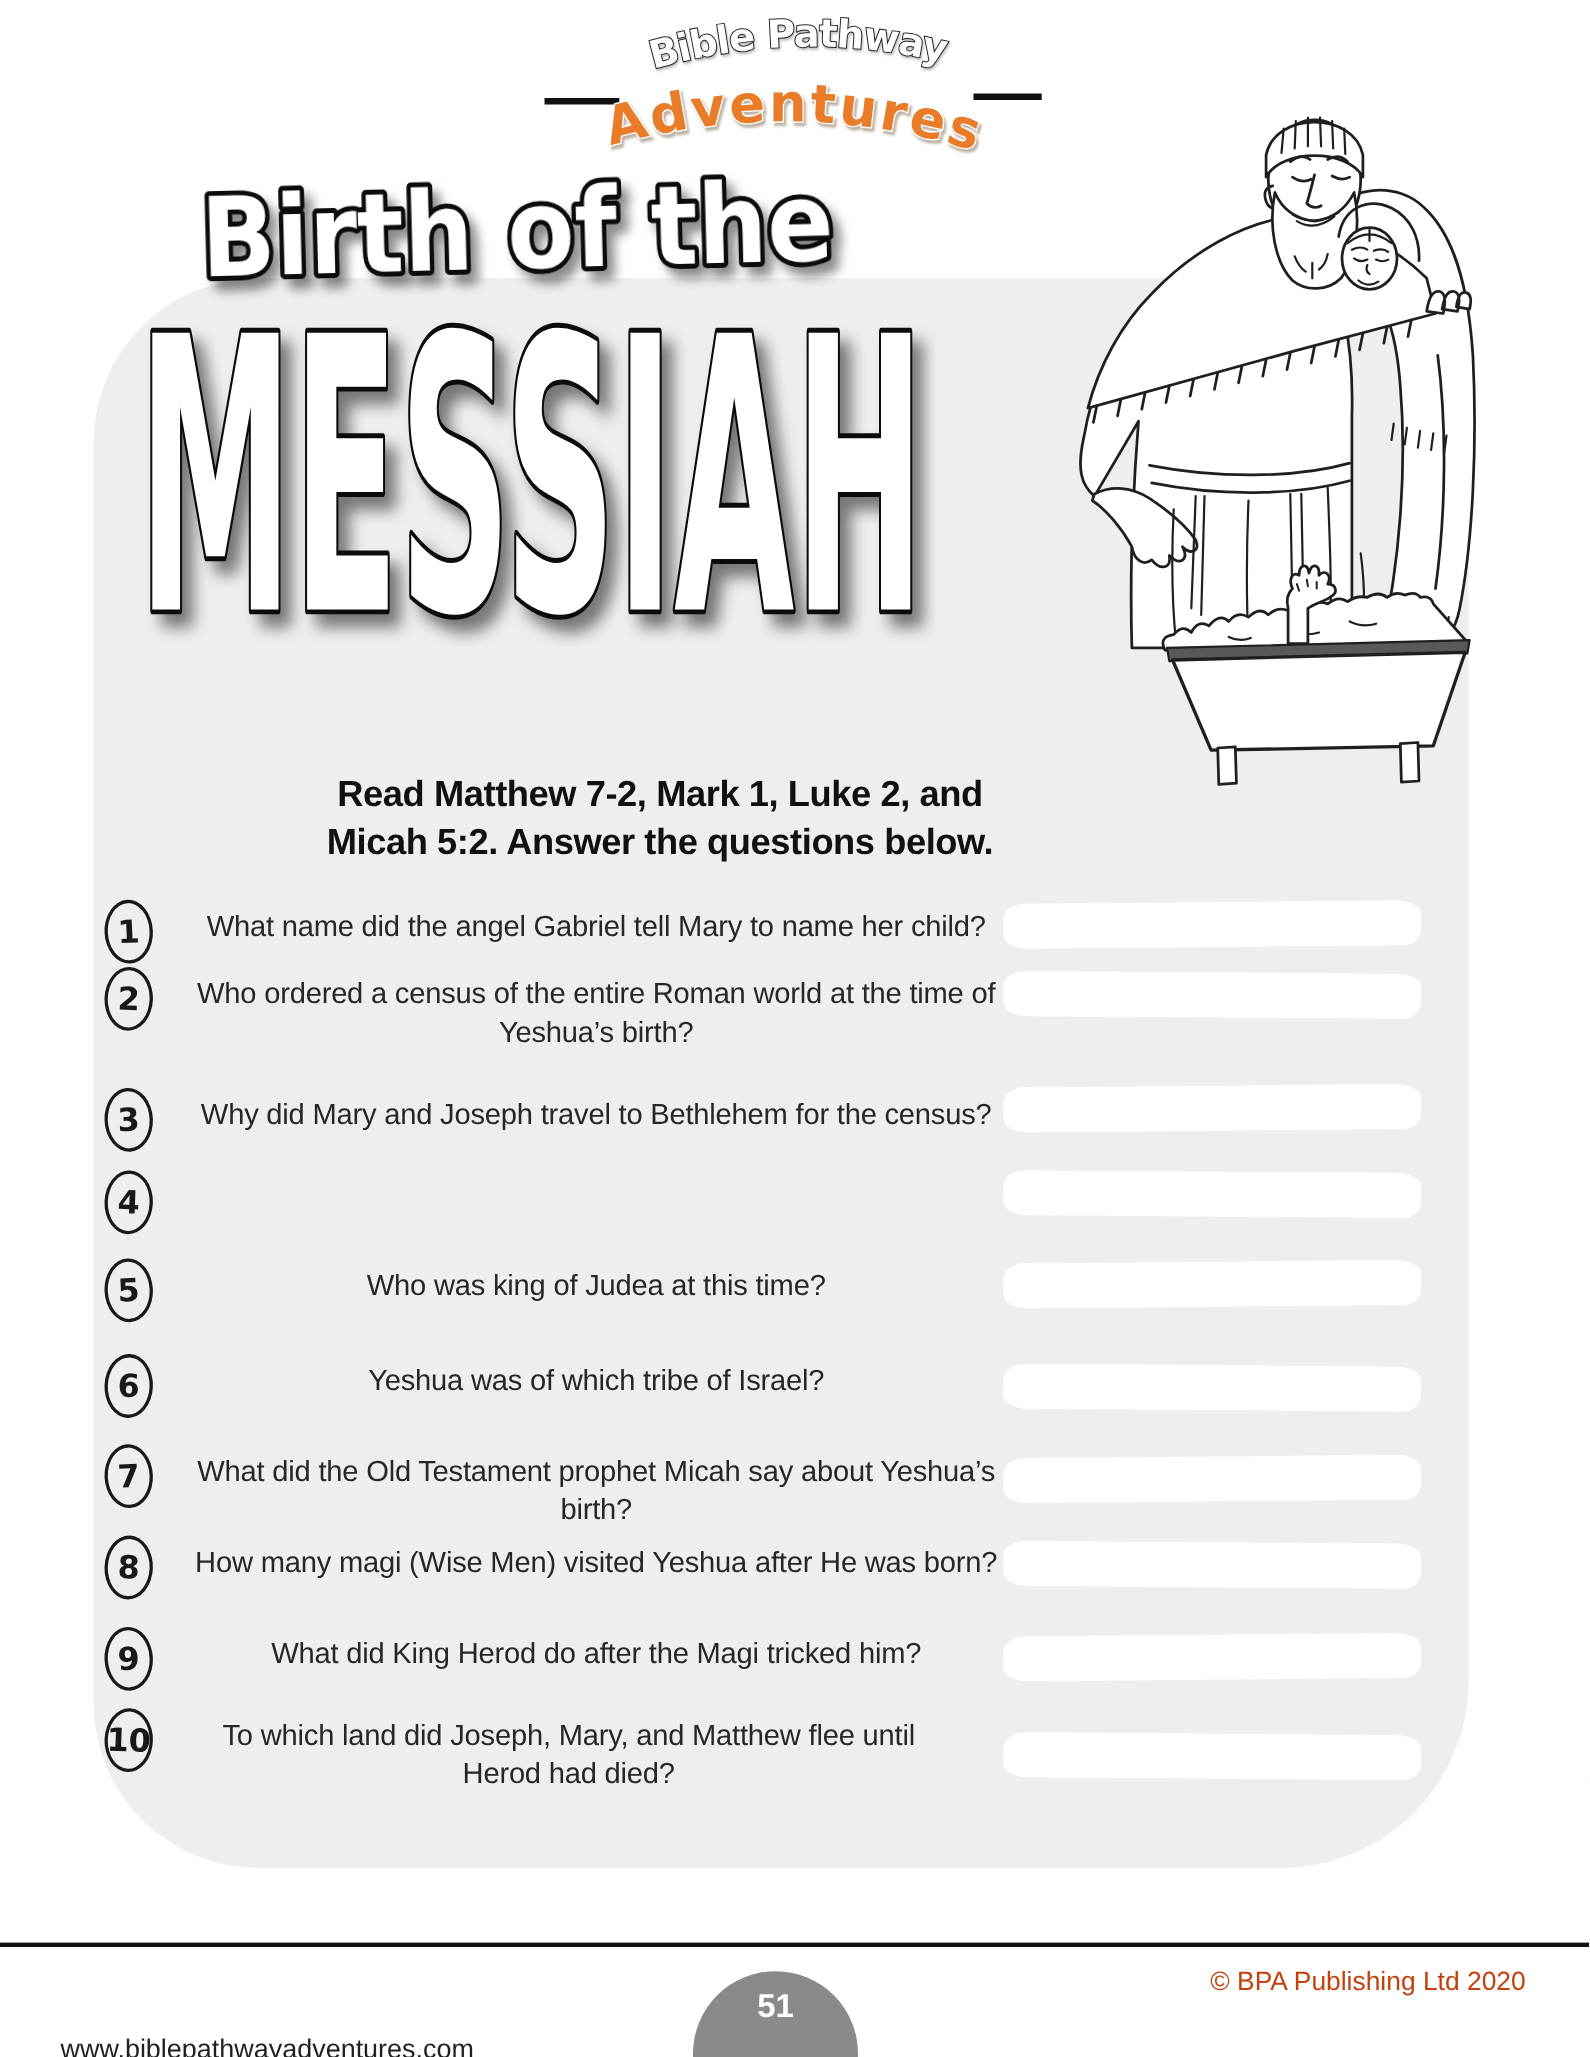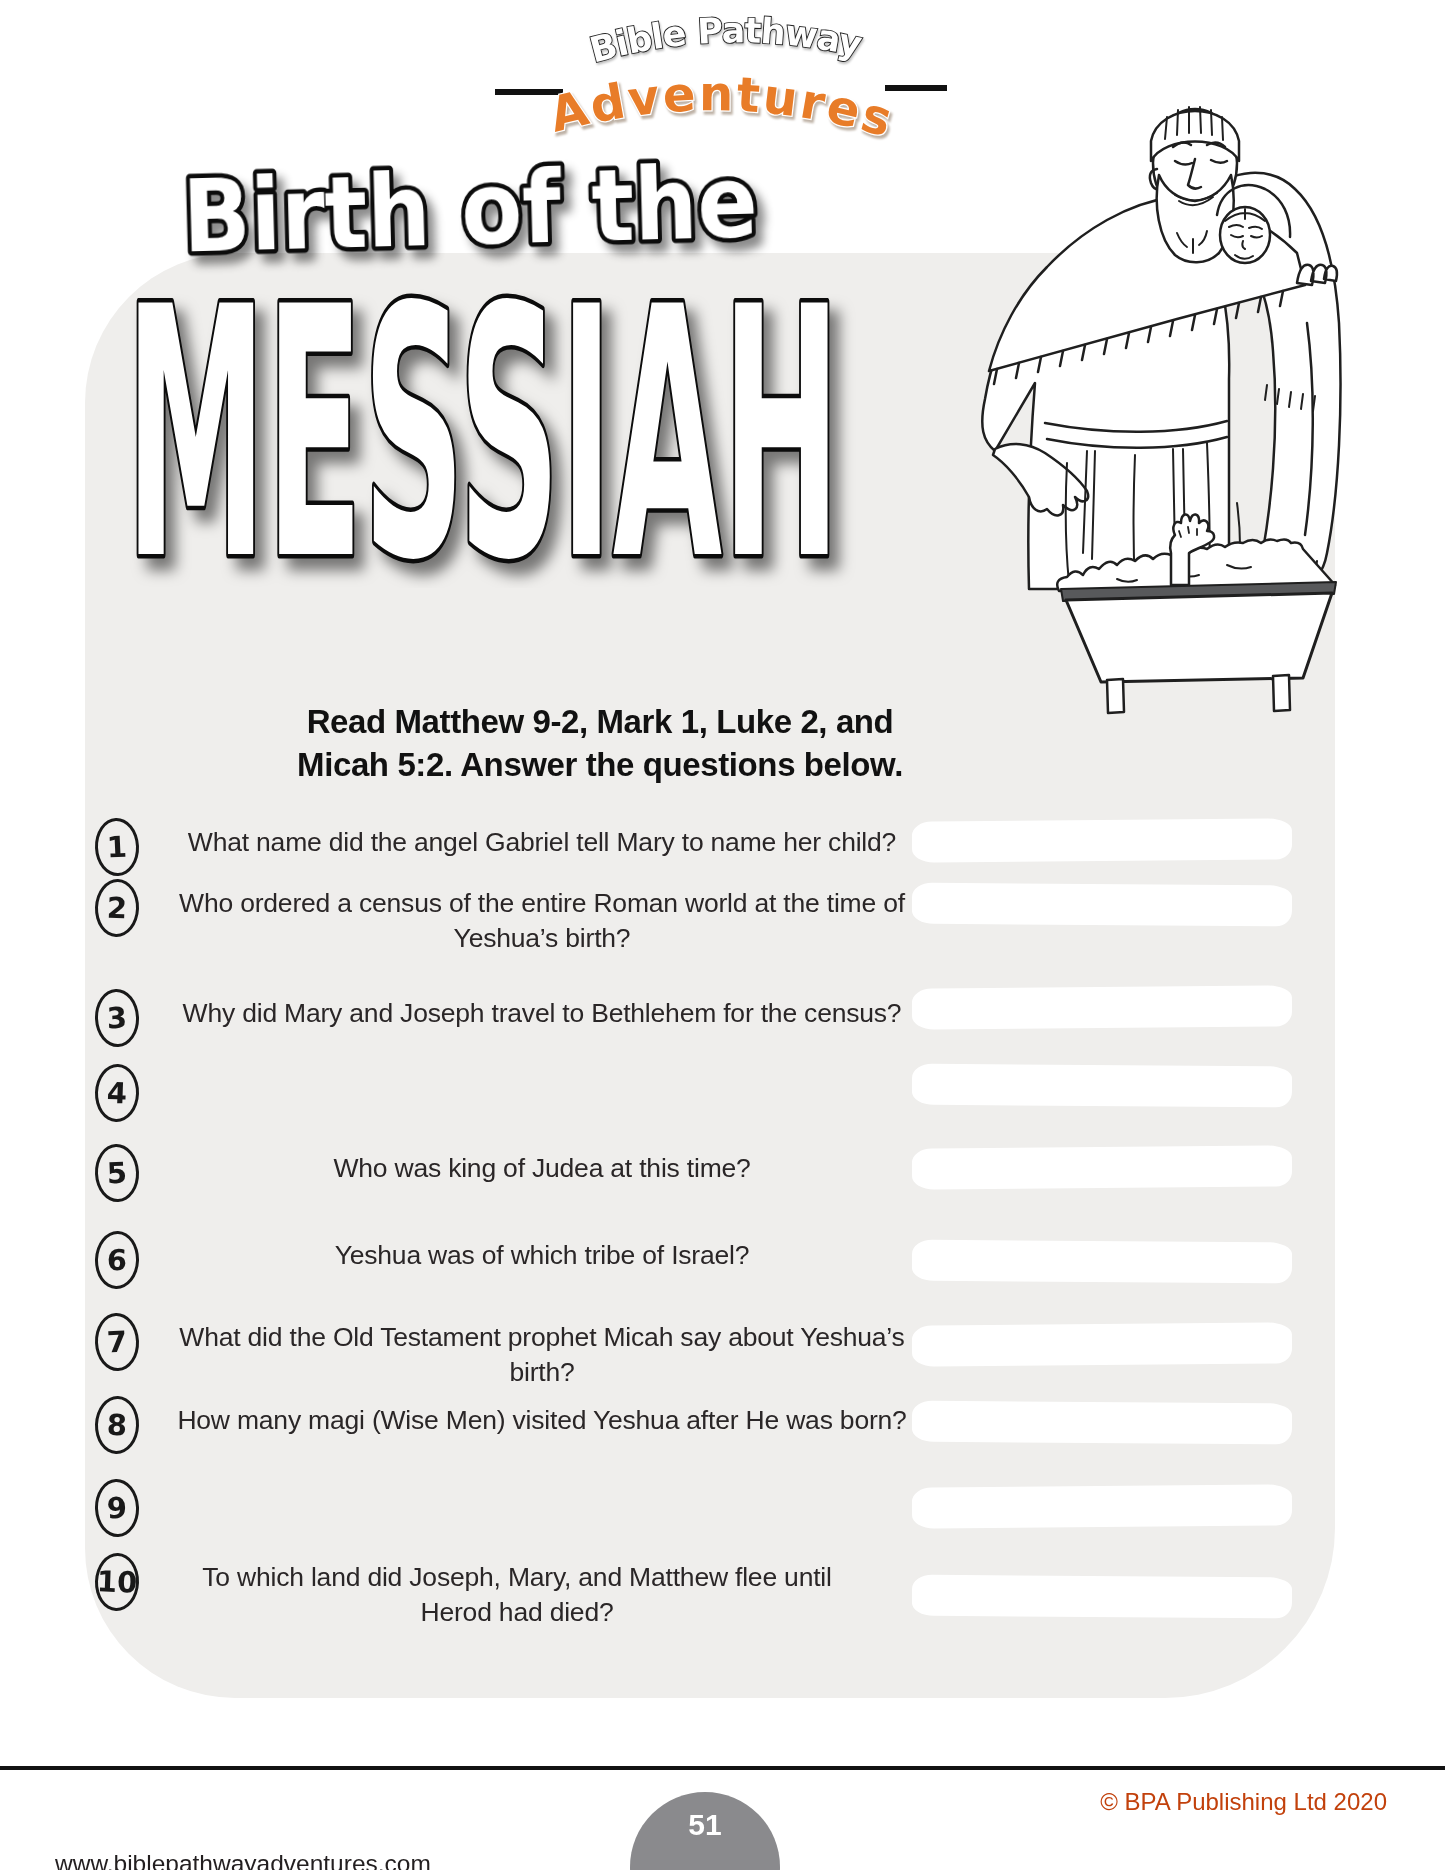--- a/index.html
+++ b/index.html
@@ -132,21 +132,21 @@
              C 304 430, 312 428, 313 438 C 315 428, 323 430, 322 440 C 328 434, 334 440, 330 448
              C 338 448, 340 456, 332 460 C 326 464, 318 466, 312 470 L 312 502 Z"></path>
     <path d="M 302 448 l 2 6 M 311 444 l 1 6 M 320 446 l 0 6" fill="none" stroke-width="1.8"></path>
 
     <path d="M 184 506 L 459 499 L 457 511 L 186 518 Z" fill="#58595b" stroke-width="2"></path>
     <path d="M 189 517 L 455 510 L 426 595 L 224 599 Z" stroke-width="3"></path>
     <path d="M 230 597 l 16 -1 l 1 33 l -16 1 Z M 396 593 l 16 -1 l 1 35 l -16 1 Z" stroke-width="2.5"></path>
   </svg>
 
   <div id="instr">
-    <div>Read Matthew 9-2, Mark 1, Luke 2, and</div>
+    <div>Read Matthew 7-2, Mark 1, Luke 2, and</div>
     <div>Micah 5:2. Answer the questions below.</div>
   </div>
 
   <div class="qrow r1">
     <div class="qcircle">1</div>
     <div class="qtext">What name did the angel Gabriel tell Mary to name her child?</div>
   </div>
   <div class="qrow r2">
     <div class="qcircle">2</div>
     <div class="qtext">Who ordered a census of the entire Roman world at the time of Yeshua’s birth?</div>
@@ -169,20 +169,21 @@
   <div class="qrow r7">
     <div class="qcircle">7</div>
     <div class="qtext">What did the Old Testament prophet Micah say about Yeshua’s birth?</div>
   </div>
   <div class="qrow r8">
     <div class="qcircle">8</div>
     <div class="qtext">How many magi (Wise Men) visited Yeshua after He was born?</div>
   </div>
   <div class="qrow r9">
     <div class="qcircle">9</div>
+    <div class="qtext">What did King Herod do after the Magi tricked him?</div>
   </div>
   <div class="qrow r10">
     <div class="qcircle">10</div>
     <div class="qtext">To which land did Joseph, Mary, and Matthew flee until Herod had died?</div>
   </div>
 
   <div class="abar b1"></div>
   <div class="abar b2"></div>
   <div class="abar b3"></div>
   <div class="abar b4"></div>

